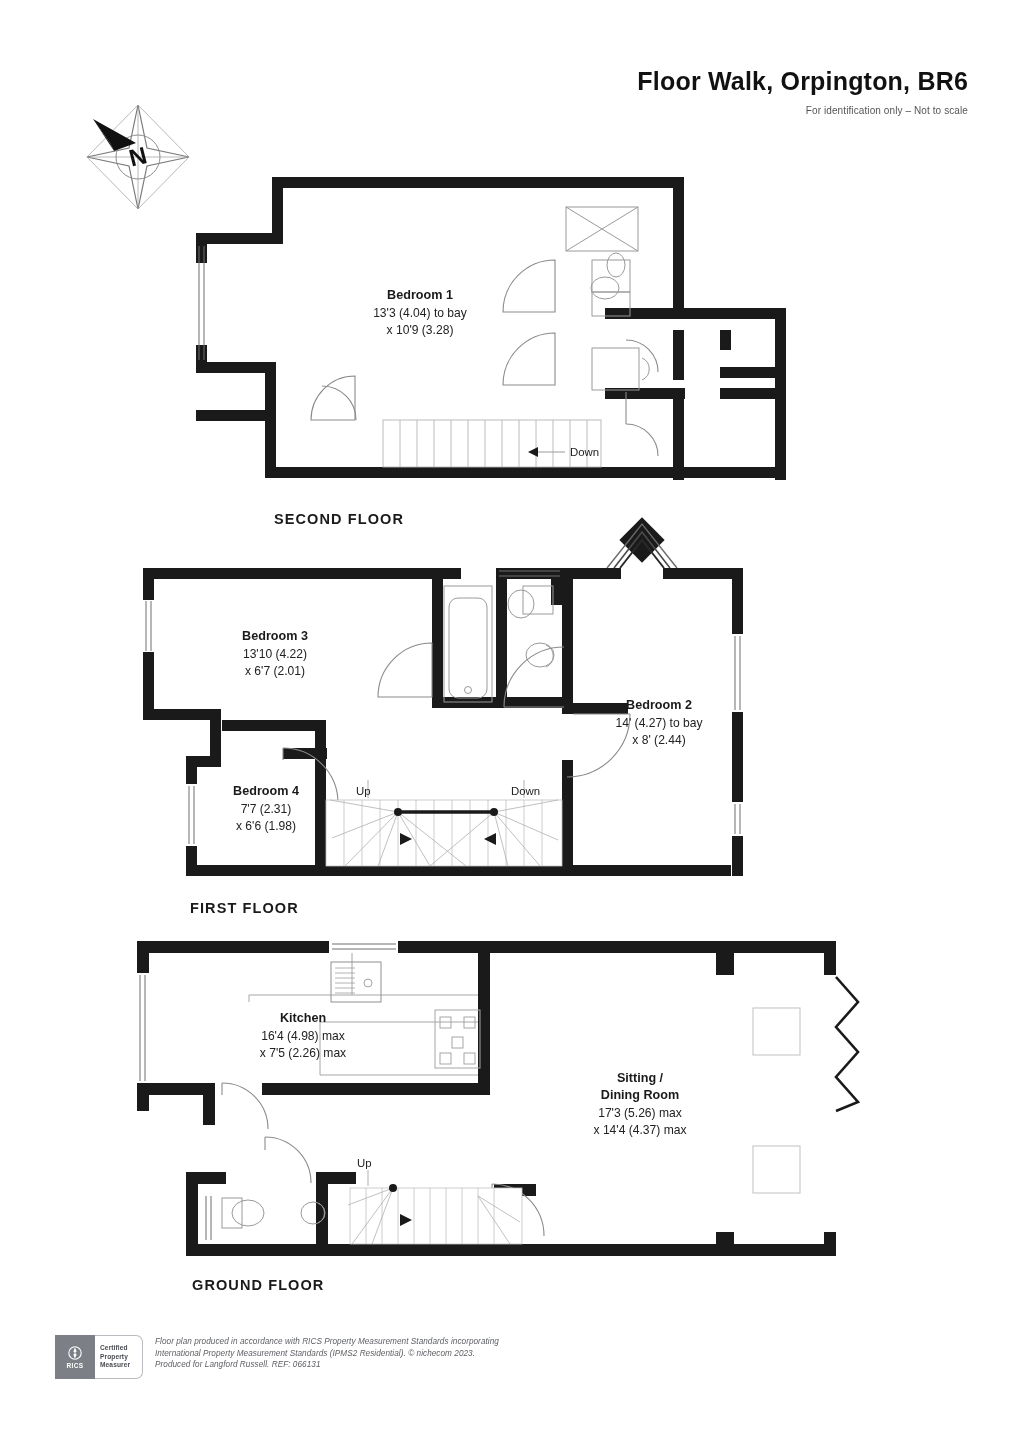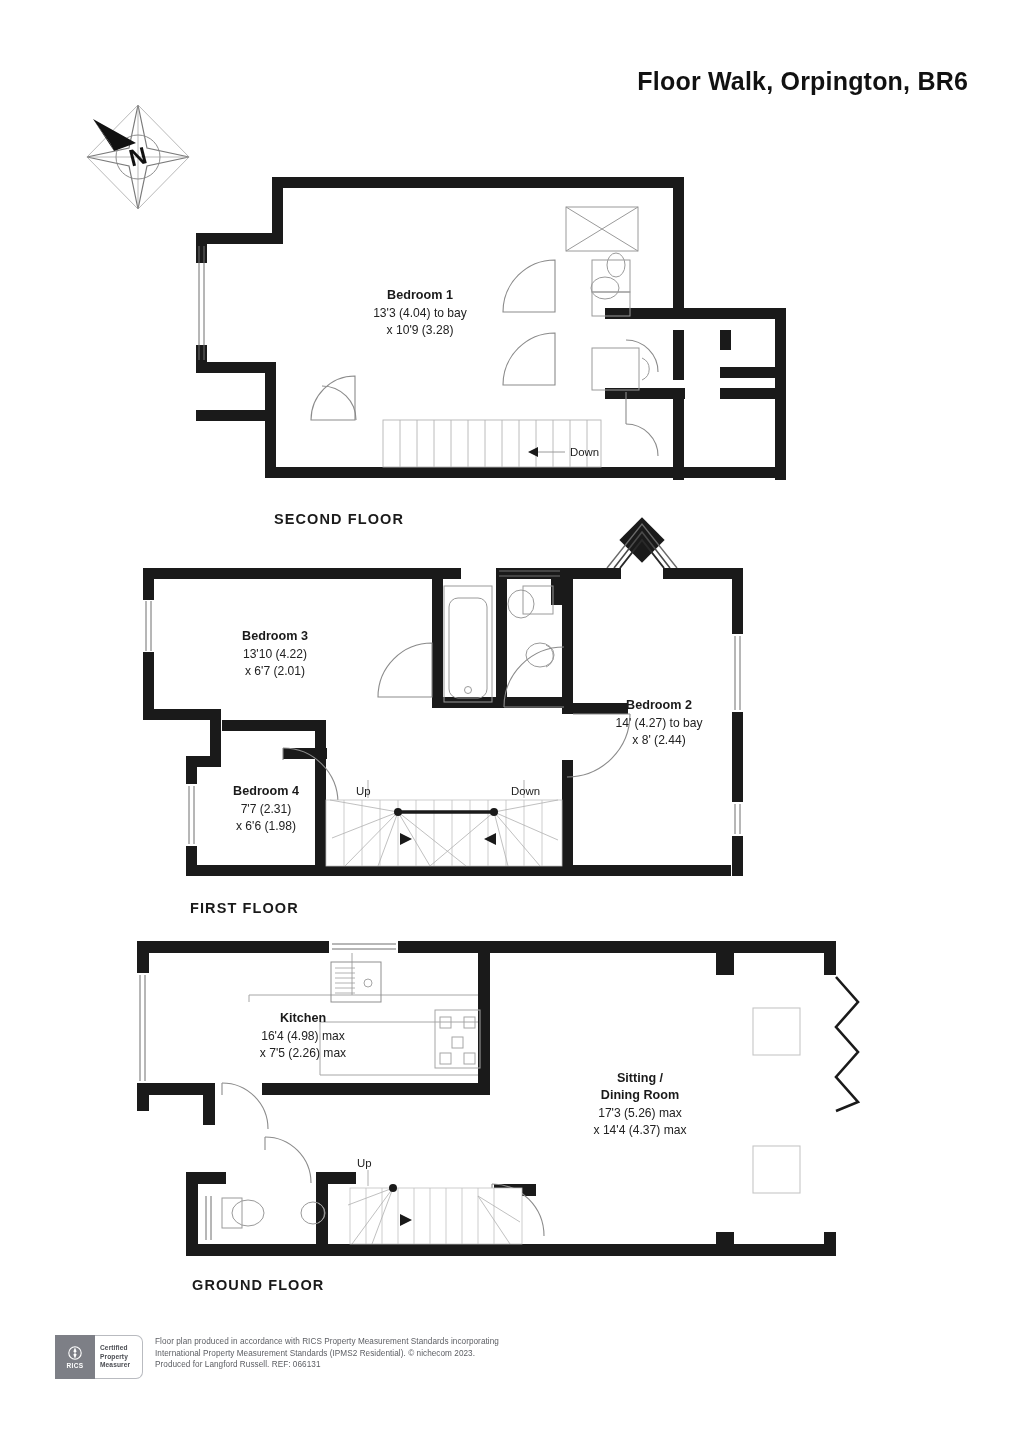--- a/index.html
+++ b/index.html
@@ -132,34 +132,36 @@
   }
   .rics-words span {
     font-size: 6.6px;
     font-weight: bold;
     color: #4b4d53;
     line-height: 1.28;
     letter-spacing: 0.1px;
   }
   .footer-text {
     padding-top: 1px;
+    font-style: italic;
   }
   .footer-text p {
     margin: 0;
     font-size: 8.2px;
     color: #5c5e63;
     line-height: 1.42;
     letter-spacing: 0.05px;
   }
 </style>
 </head>
 <body>
 
 <div class="header">
   <div class="header-title">Floor Walk, Orpington, BR6</div>
+  <div class="header-note">For identification only – Not to scale</div>
 </div>
 
 <div class="compass">
   <svg viewBox="0 0 108 110" width="108" height="110">
 
     <path d="M54 3 L63 46 L105 55 L63 64 L54 107 L45 64 L3 55 L45 46 Z" fill="none" stroke="#7a7a7a" stroke-width="1.2"></path>
 
     <path d="M54 3 L105 55 L54 107 L3 55 Z" fill="none" stroke="#9b9b9b" stroke-width="0.7"></path>
     <line x1="54" y1="3" x2="54" y2="107" stroke="#9b9b9b" stroke-width="0.7"></line>
     <line x1="3" y1="55" x2="105" y2="55" stroke="#9b9b9b" stroke-width="0.7"></line>

